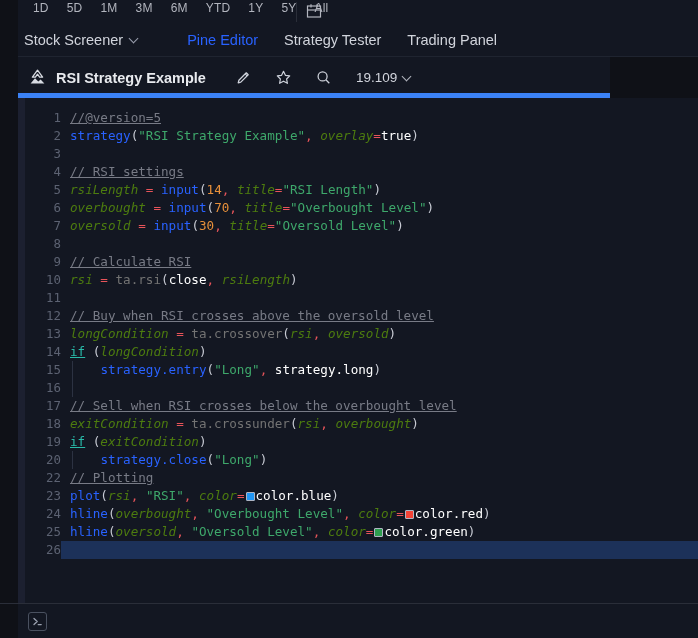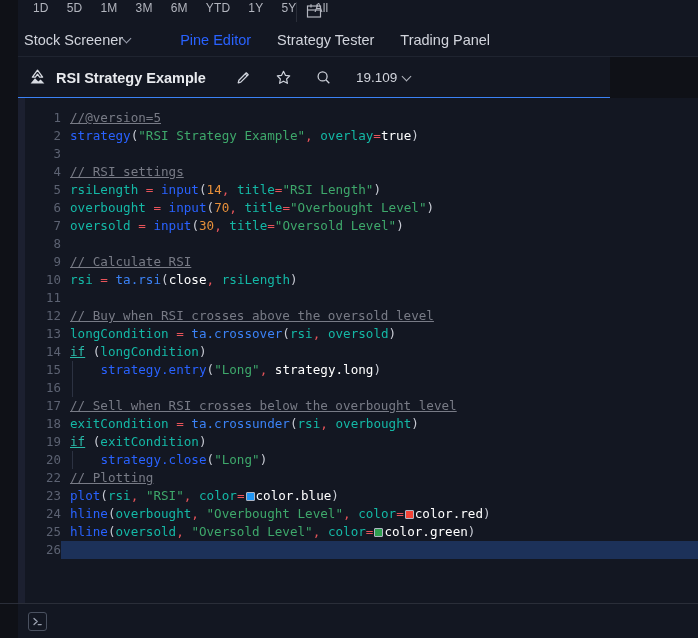--- a/index.html
+++ b/index.html
@@ -45,38 +45,38 @@
   .navbar-left-edge{
     position:absolute; left:0; top:0; width:18px; height:35px;
     background:#0f1117;
   }
   .nav-items{
     position:absolute; left:24px; top:0; height:35px;
     display:flex; align-items:center;
   }
   .nav-item{
     color:#d1d4dc; font-size:14.5px; white-space:nowrap;
-    margin-right:26px; display:flex; align-items:center; gap:0;
+    margin-right:26px; display:flex; align-items:center; gap:7px;
   }
   .nav-item.active{ color:#2962ff;margin-left:22px; }
   .chev{
     width:9px; height:9px; position:relative; display:inline-block;
   }
   .chev:before{
     content:""; position:absolute; left:0; top:0;
     width:6px; height:6px;
     border-right:1.4px solid #9a9fae; border-bottom:1.4px solid #9a9fae;
     transform:rotate(45deg);
   }
 
   
   .scripthead{
     position:absolute; left:0; top:57px; width:610px; height:41px;
     background:#131722;
-    border-bottom:1px solid #3b82f6;
+    border-bottom:5px solid #3b82f6;
   }
   .scripthead-left-edge{
     position:absolute; left:0; top:0; width:18px; height:41px;
     background:#0f1117;
   }
   .sh-inner{
     position:absolute; left:28px; top:0; height:41px;
     display:flex; align-items:center;
   }
   .script-ico{ width:19px; height:19px; margin-right:9px; }
@@ -136,24 +136,24 @@
     position:absolute; left:47px; top:0; width:1px; height:18px;
     background:#2c3242;
   }
 
   
   .t-com{ color:#787b86;text-decoration:underline; }
   .t-kw { color:#2962ff; }
   .t-str{ color:#3ea86b; }
   .t-num{ color:#e8903a; }
   .t-op { color:#e8545a; }
-  .t-var{ color:#14b8a6; }
+  .t-var{ color:#4d7c0f;font-style:italic; }
   .t-bi { color:#ffffff; }
   .t-if { color:#29b9a8;text-decoration:underline; }
-  .t-fn { color:#3b82f6; }
+  .t-fn { color:#737373; }
   .t-pl { color:#c8cbd4; }
 
   .sw{
     display:inline-block; width:9px; height:9px;
     vertical-align:-1px; margin:0 1px; border-radius:1px;
     border:1px solid #aeb4c2;
   }
 
   
   .console{

